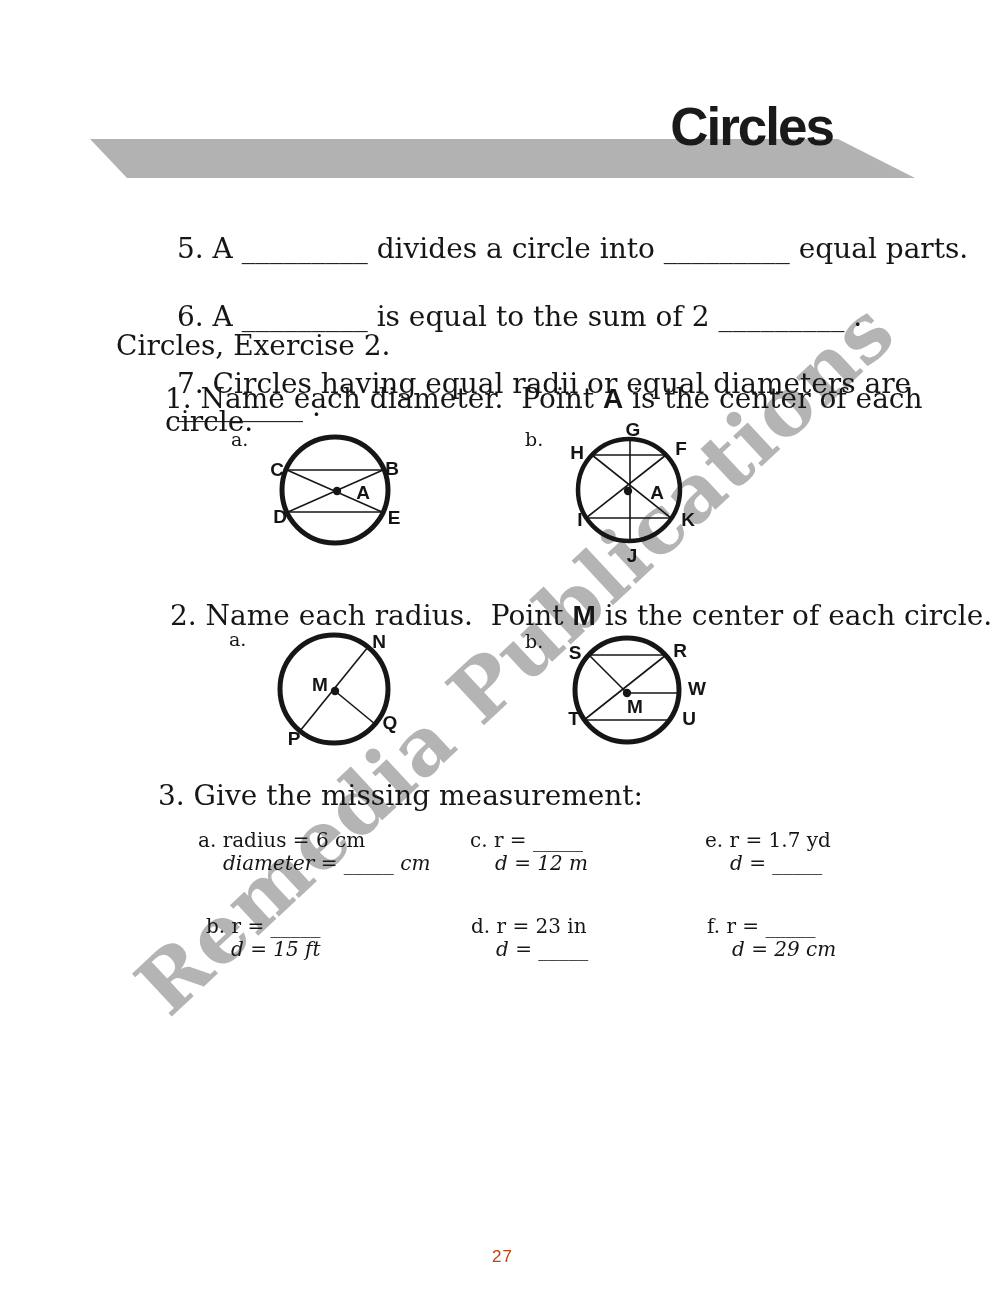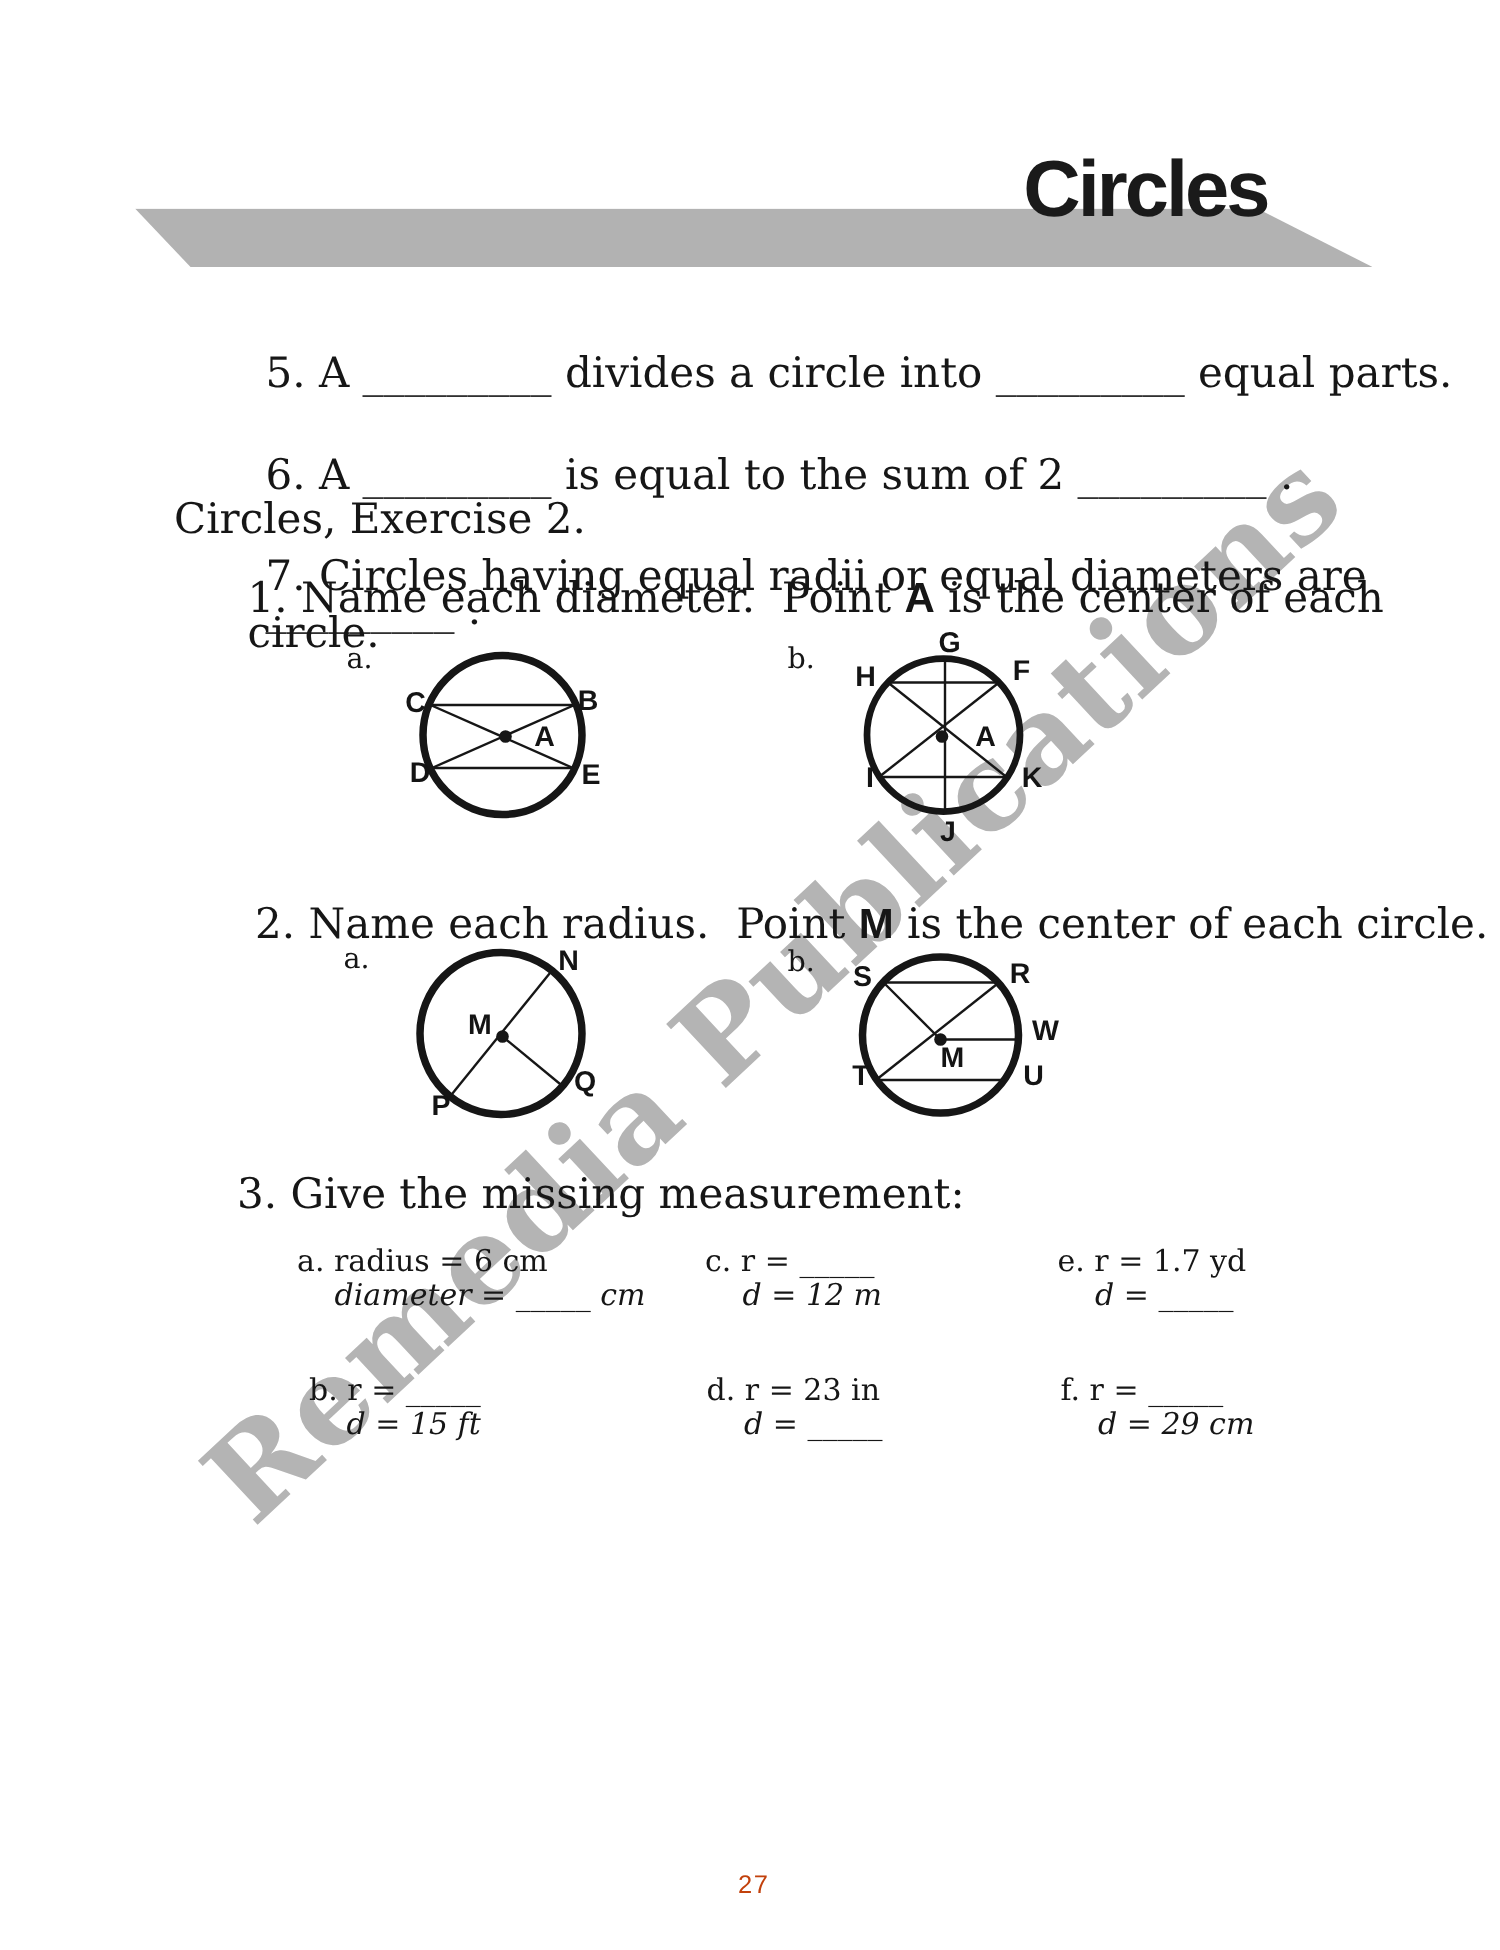--- a/index.html
+++ b/index.html
@@ -8,21 +8,21 @@
   .abs{position:absolute;}
   
   .watermark{position:absolute;left:515px;top:658px;z-index:1;white-space:nowrap;
              transform:translate(-50%,-50%) rotate(-43deg);
              font-family:"DejaVu Serif",serif;font-weight:bold;font-size:80px;
              color:#b4b4b4;letter-spacing:1px;}
   .content{position:absolute;left:0;top:0;width:1000px;height:1300px;z-index:2;}
   
   .banner{position:absolute;left:90px;top:139px;width:825px;height:39px;background:#b2b2b2;
           clip-path:polygon(0px 0px,748px 0px,825px 39px,37px 39px);}
-  .title{position:absolute;right:155px;top:100px;font-family:"Liberation Sans",sans-serif;
+  .title{position:absolute;right:167px;top:100px;font-family:"Liberation Sans",sans-serif;
          font-weight:bold;font-size:53px;line-height:1;letter-spacing:-2px;color:#1a1a1a;}
   
   .intro{position:absolute;left:177px;top:193px;font-size:28px;line-height:22.5px;white-space:pre-wrap;}
   
   .qline{font-size:28px;line-height:23px;white-space:pre-wrap;}
   .ex-heading{left:116px;top:334px;}
   .q1{left:165px;top:387px;}
   .q2{left:170px;top:604px;}
   .q3{left:158px;top:784px;}
   .bold-point{font-family:"Liberation Sans",sans-serif;font-weight:bold;}

